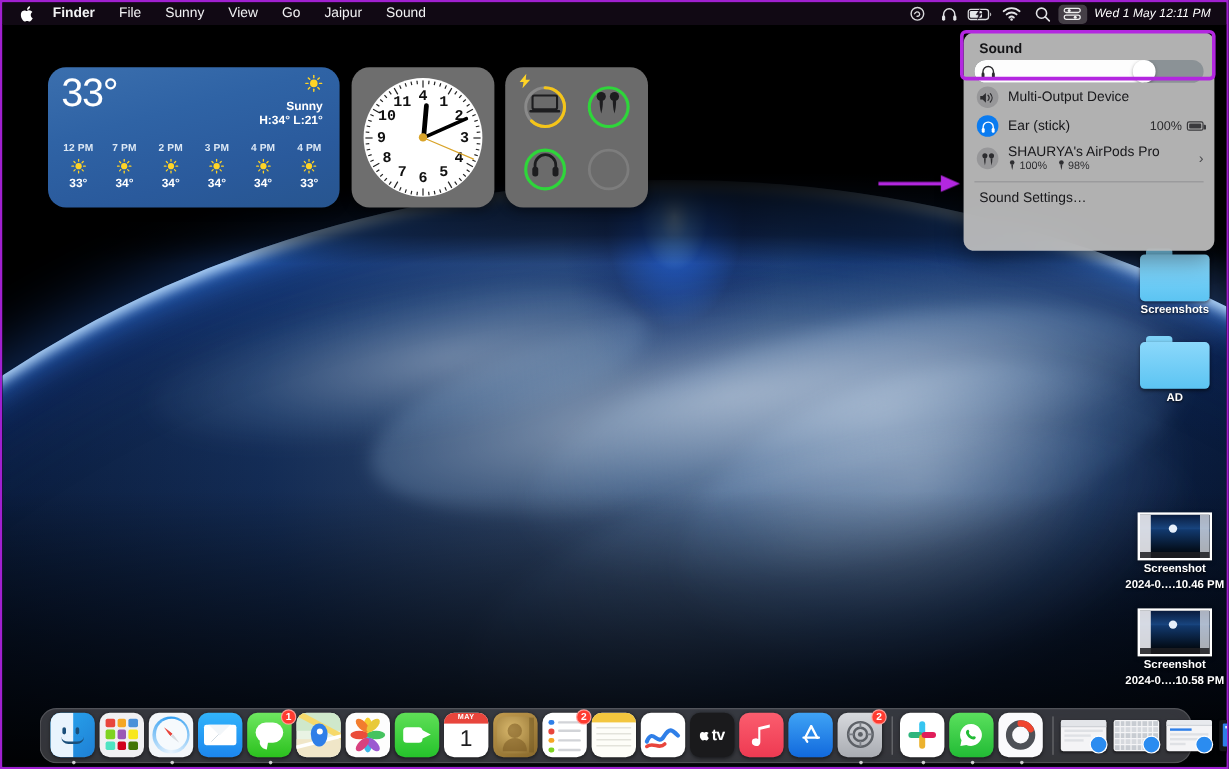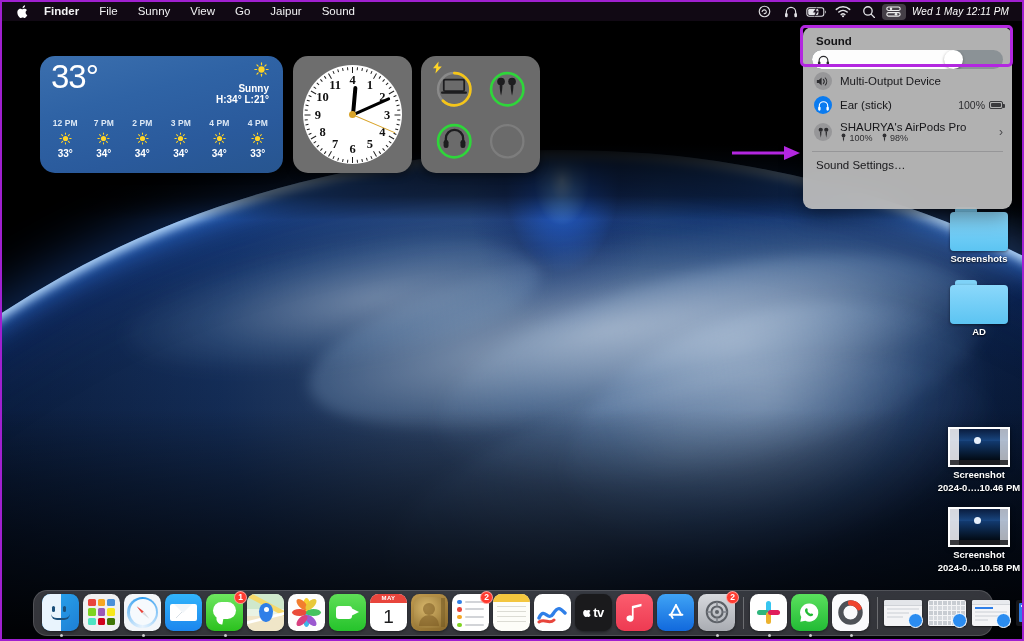--- a/index.html
+++ b/index.html
@@ -115,21 +115,21 @@
   .w-hr-v { font-size:10px; font-weight:bold; }
 
   
   #clockw {
     left:291px; top:54px; width:119px; height:117px;
     background:#6e6e6e; box-shadow:0 2px 9px rgba(0,0,0,.45);
     display:flex; align-items:center; justify-content:center;
   }
   .clock-face { position:relative; width:99px; height:99px; border-radius:50%; background:#fff; }
   .cl-num { position:absolute; font-size:12.5px; font-weight:bold; color:#111;
-            transform:translate(-50%,-50%); font-family:Liberation Serif, serif; }
+            transform:translate(-50%,-50%); font-family:Liberation Mono, monospace; }
   .cl-tick { position:absolute; left:50%; top:50%; width:1px; height:48px;
              margin-left:-.5px; margin-top:-48px; transform-origin:50% 100%; }
   .cl-tick i { display:block; width:1px; background:#222; }
   .cl-hand { position:absolute; left:50%; top:50%; transform-origin:50% 100%; border-radius:2px; }
   .cl-hour { width:4px; height:29px; margin-left:-2px; margin-top:-29px; background:#000; }
   .cl-min  { width:3.2px; height:41px; margin-left:-1.6px; margin-top:-41px; background:#000; }
   .cl-sec  { width:1.4px; height:46px; margin-left:-.7px; margin-top:-46px; background:#d9a42a; }
   .cl-pin  { position:absolute; left:50%; top:50%; width:7px; height:7px; margin:-3.5px 0 0 -3.5px;
              background:#d9a42a; border-radius:50%; }
 

